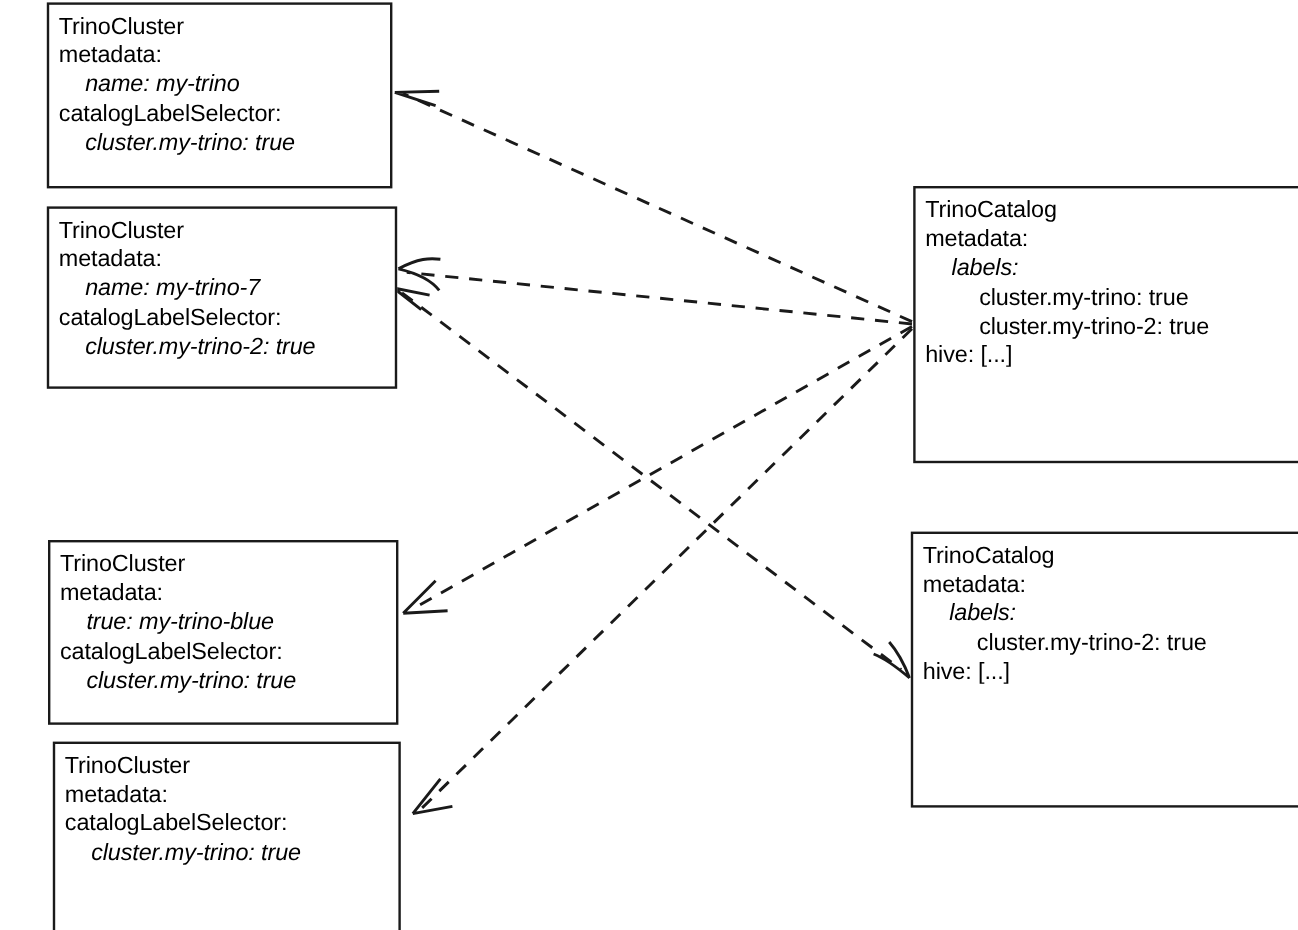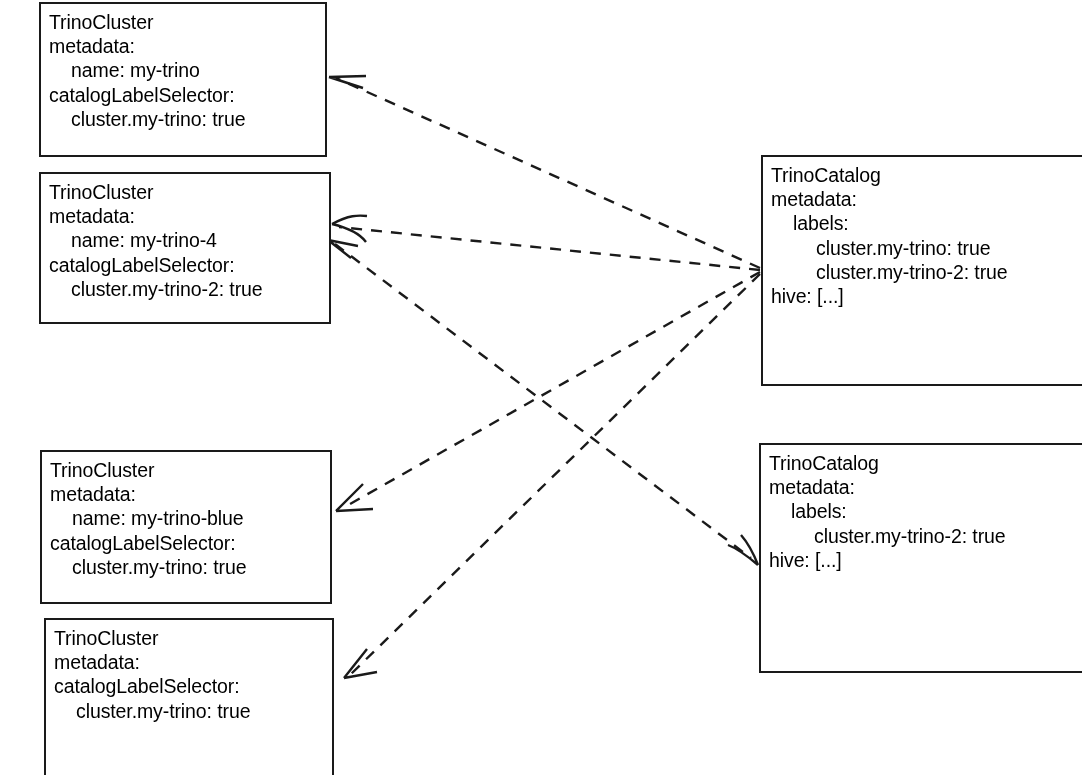--- a/index.html
+++ b/index.html
@@ -38,21 +38,21 @@
   .node-body {
     padding: 6px 0 0 8px;
   }
   .line {
     font-size: 19.5px;
     line-height: 24.2px;
     white-space: pre;
     letter-spacing: -0.1px;
     color: #000000;
   }
-  .indent1 { padding-left: 22px; }
+  .indent1 { padding-left: 22px; font-style: italic; }
   .indent2 { padding-left: 45px; }
 
   
   #node-cluster-my-trino        { left: 3px;   top: 2px;   width: 288px; height: 155px; }
   #node-cluster-my-trino-2      { left: 3px;   top: 172px; width: 292px; height: 152px; }
   #node-cluster-my-trino-blue   { left: 4px;   top: 450px; width: 292px; height: 154px; }
   #node-cluster-my-trino-green  { left: 8px;   top: 618px; width: 290px; height: 160px; }
   #node-catalog-hive-1          { left: 725px; top: 155px; width: 353px; height: 231px; }
   #node-catalog-hive-2          { left: 723px; top: 443px; width: 355px; height: 230px; }
 </style>
@@ -99,31 +99,31 @@
       <div class="line indent1">name: my-trino</div>
       <div class="line">catalogLabelSelector:</div>
       <div class="line indent1">cluster.my-trino: true</div>
     </div>
   </div>
 
   <div class="node" id="node-cluster-my-trino-2">
     <div class="node-body">
       <div class="line">TrinoCluster</div>
       <div class="line">metadata:</div>
-      <div class="line indent1">name: my-trino-4</div>
+      <div class="line indent1">name: my-trino-7</div>
       <div class="line">catalogLabelSelector:</div>
       <div class="line indent1">cluster.my-trino-2: true</div>
     </div>
   </div>
 
   <div class="node" id="node-cluster-my-trino-blue">
     <div class="node-body">
       <div class="line">TrinoCluster</div>
       <div class="line">metadata:</div>
-      <div class="line indent1">name: my-trino-blue</div>
+      <div class="line indent1">true: my-trino-blue</div>
       <div class="line">catalogLabelSelector:</div>
       <div class="line indent1">cluster.my-trino: true</div>
     </div>
   </div>
 
   <div class="node" id="node-cluster-my-trino-green">
     <div class="node-body">
       <div class="line">TrinoCluster</div>
       <div class="line">metadata:</div>
       <div class="line">catalogLabelSelector:</div>

